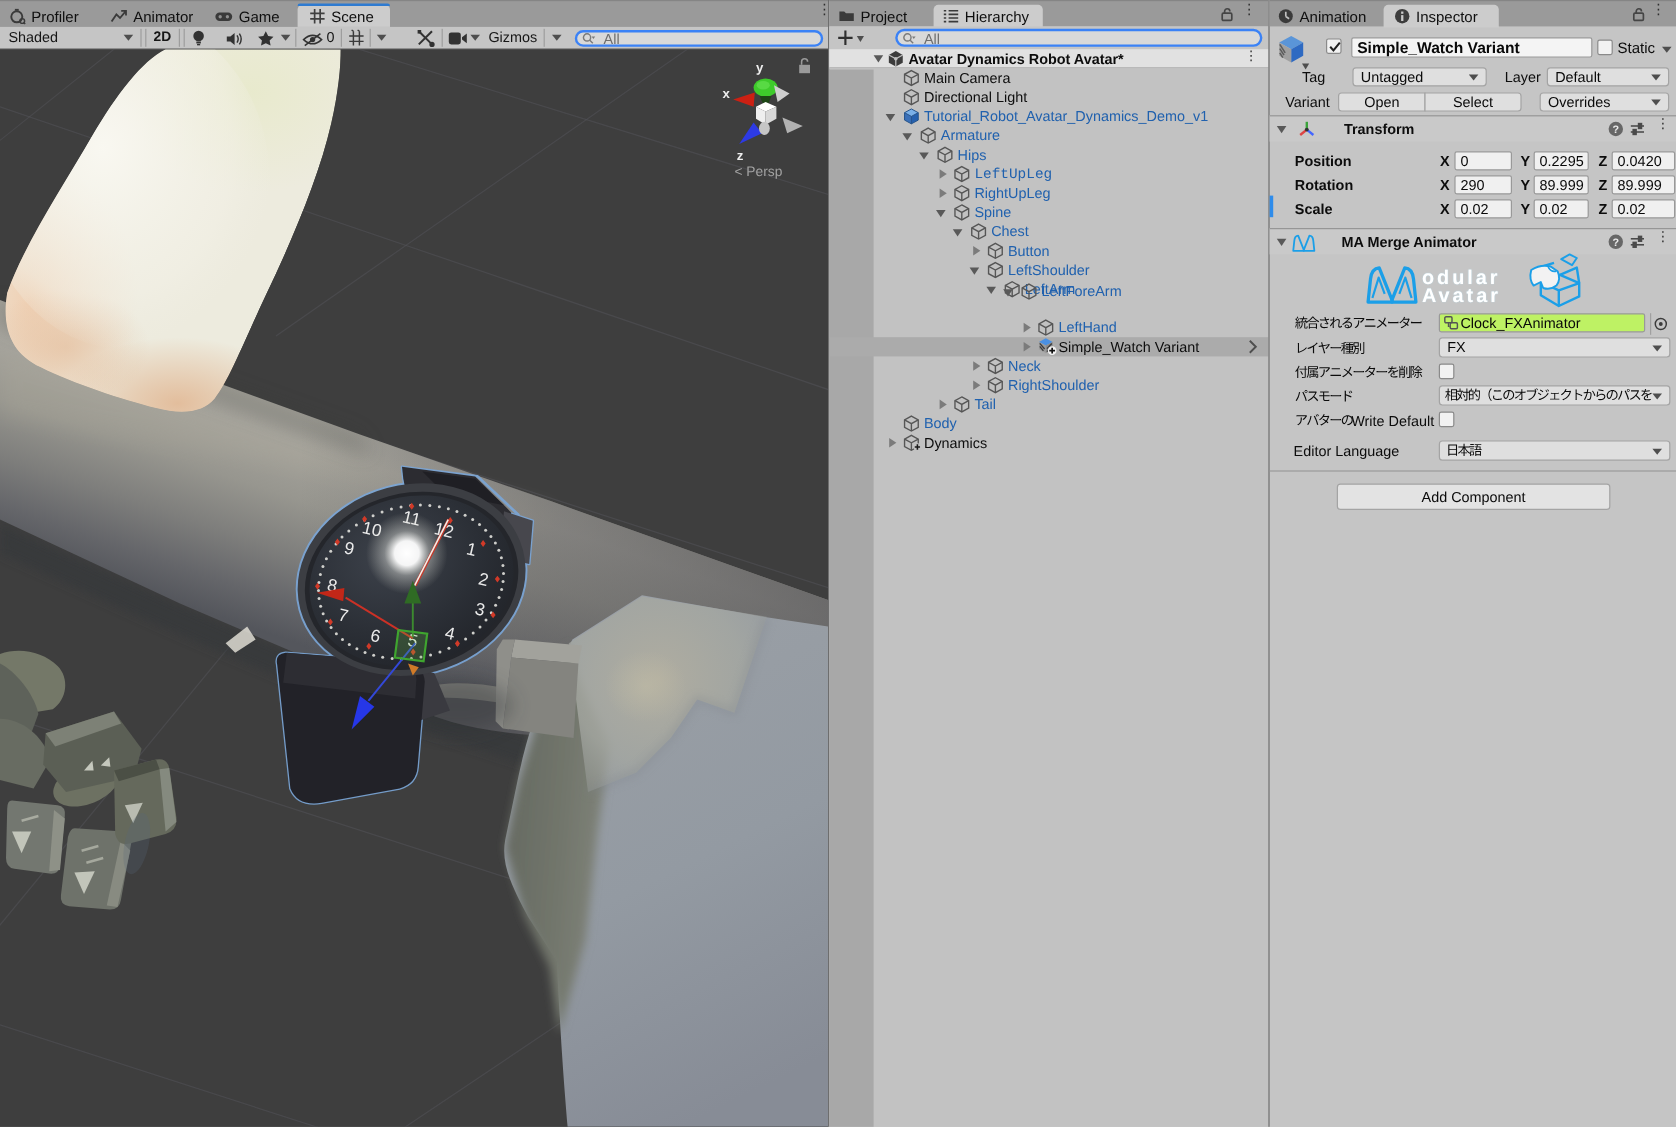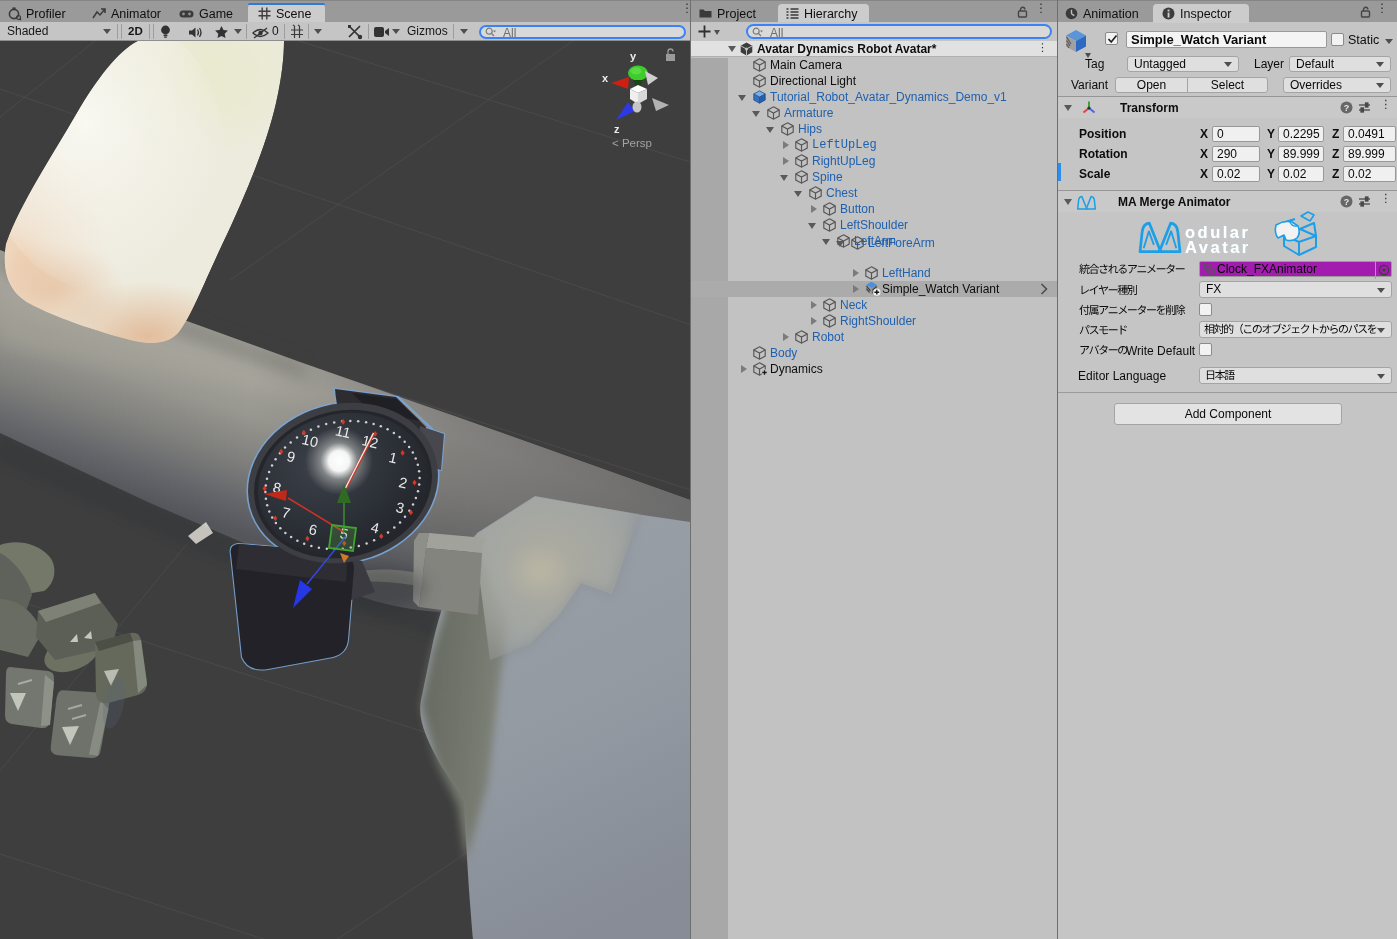--- a/index.html
+++ b/index.html
@@ -548,21 +548,21 @@
         <path d="M0.8,3.9 L6.5,7 L12.2,3.9 M6.5,7 V13.2" fill="none" stroke="#565656" stroke-width="1.15"></path>
       </svg>
       <div class="rtx" style="left:149px;color:#2061ae">RightShoulder</div>
     </div>
     <div class="row" style="top:329px;">
       <div class="fold fclosed" style="left:92px"></div>
       <svg width="13" height="14" viewBox="0 0 13 14" style="left:104px;top:1px">
         <path d="M6.5,0.8 L12.2,3.9 V10.1 L6.5,13.2 L0.8,10.1 V3.9 Z" fill="none" stroke="#565656" stroke-width="1.15"></path>
         <path d="M0.8,3.9 L6.5,7 L12.2,3.9 M6.5,7 V13.2" fill="none" stroke="#565656" stroke-width="1.15"></path>
       </svg>
-      <div class="rtx" style="left:121px;color:#2061ae">Robot</div>
+      <div class="rtx" style="left:121px;color:#2061ae">Tail</div>
     </div>
     <div class="row" style="top:345px;">
       <svg width="13" height="14" viewBox="0 0 13 14" style="left:62px;top:1px">
         <path d="M6.5,0.8 L12.2,3.9 V10.1 L6.5,13.2 L0.8,10.1 V3.9 Z" fill="none" stroke="#565656" stroke-width="1.15"></path>
         <path d="M0.8,3.9 L6.5,7 L12.2,3.9 M6.5,7 V13.2" fill="none" stroke="#565656" stroke-width="1.15"></path>
       </svg>
       <div class="rtx" style="left:79px;color:#2061ae">Body</div>
     </div>
     <div class="row" style="top:361px;">
       <div class="fold fclosed" style="left:50px"></div>
@@ -640,21 +640,21 @@
       </svg>
       <div style="position:absolute;left:322px;top:5px;color:#2e2e2e;font-size:11.5px;line-height:4.2px">⋮</div>
     </div>
     <div class="abs" style="left:0;top:163px;width:3px;height:18px;background:#2e8ceb"></div>
     <div class="ilbl b" style="left:21px;top:127px">Position</div>
     <div class="ilbl b" style="left:142px;top:127px">X</div>
     <div class="ifield" style="left:154px;top:126px;width:48px;height:16px">0</div>
     <div class="ilbl b" style="left:209px;top:127px">Y</div>
     <div class="ifield" style="left:220px;top:126px;width:46px;height:16px">0.2295</div>
     <div class="ilbl b" style="left:274px;top:127px">Z</div>
-    <div class="ifield" style="left:285px;top:126px;width:53px;height:16px">0.0491</div>
+    <div class="ifield" style="left:285px;top:126px;width:53px;height:16px">0.0420</div>
     <div class="ilbl b" style="left:21px;top:147px">Rotation</div>
     <div class="ilbl b" style="left:142px;top:147px">X</div>
     <div class="ifield" style="left:154px;top:146px;width:48px;height:16px">290</div>
     <div class="ilbl b" style="left:209px;top:147px">Y</div>
     <div class="ifield" style="left:220px;top:146px;width:46px;height:16px">89.999</div>
     <div class="ilbl b" style="left:274px;top:147px">Z</div>
     <div class="ifield" style="left:285px;top:146px;width:53px;height:16px">89.999</div>
     <div class="ilbl b" style="left:21px;top:167px">Scale</div>
     <div class="ilbl b" style="left:142px;top:167px">X</div>
     <div class="ifield" style="left:154px;top:166px;width:48px;height:16px">0.02</div>
@@ -726,21 +726,21 @@
         <path d="M8.6 -7.7C8.6 -8.1 8.9 -8.4 9.3 -8.4C9.7 -8.4 10.1 -8.1 10.1 -7.7C10.1 -7.3 9.7 -6.9 9.3 -6.9C8.9 -6.9 8.6 -7.3 8.6 -7.7ZM8.1 -7.7C8.1 -7.0 8.7 -6.4 9.3 -6.4C10.0 -6.4 10.6 -7.0 10.6 -7.7C10.6 -8.3 10.0 -8.9 9.3 -8.9C8.7 -8.9 8.1 -8.3 8.1 -7.7ZM2.4 -3.3C2.0 -2.4 1.4 -1.2 0.7 -0.3L1.6 0.1C2.3 -0.8 2.8 -1.9 3.3 -2.9C3.7 -4.1 4.1 -5.7 4.3 -6.4C4.3 -6.6 4.4 -6.9 4.5 -7.2L3.5 -7.4C3.3 -6.1 2.9 -4.4 2.4 -3.3ZM7.8 -3.7C8.3 -2.6 8.8 -1.1 9.1 0.1L10.0 -0.3C9.7 -1.3 9.2 -2.9 8.7 -4.0C8.2 -5.2 7.5 -6.7 7.1 -7.5L6.2 -7.2C6.7 -6.4 7.4 -4.9 7.8 -3.7Z M18.4 -7.4 17.8 -7.8C17.6 -7.7 17.3 -7.7 17.0 -7.7C16.6 -7.7 13.2 -7.7 12.7 -7.7C12.4 -7.7 11.8 -7.7 11.6 -7.8V-6.8C11.7 -6.8 12.4 -6.8 12.7 -6.8C13.1 -6.8 16.6 -6.8 17.0 -6.8C16.8 -5.9 15.9 -4.6 15.2 -3.8C14.1 -2.5 12.4 -1.2 10.7 -0.5L11.4 0.2C13.0 -0.5 14.5 -1.7 15.7 -3.0C16.8 -2.0 18.0 -0.7 18.7 0.3L19.5 -0.4C18.7 -1.2 17.4 -2.7 16.2 -3.7C17.0 -4.6 17.7 -5.9 18.1 -6.9C18.2 -7.0 18.3 -7.3 18.4 -7.4Z M20.4 -4.7V-3.8C20.7 -3.8 21.2 -3.8 21.4 -3.8H23.6V-1.3C23.6 -0.4 24.1 0.2 25.8 0.2C26.8 0.2 27.9 0.1 28.7 0.1L28.8 -0.9C27.8 -0.8 26.9 -0.7 25.9 -0.7C24.9 -0.7 24.5 -1.0 24.5 -1.6V-3.8H28.2C28.5 -3.8 28.9 -3.8 29.1 -3.8V-4.7C28.9 -4.7 28.4 -4.6 28.2 -4.6H24.5V-7.0H27.4C27.7 -7.0 28.0 -6.9 28.3 -6.9V-7.8C28.0 -7.8 27.7 -7.8 27.4 -7.8C26.5 -7.8 22.9 -7.8 22.1 -7.8C21.7 -7.8 21.4 -7.8 21.1 -7.8V-6.9C21.4 -7.0 21.7 -7.0 22.1 -7.0H23.6V-4.6H21.4C21.2 -4.6 20.7 -4.7 20.4 -4.7Z M29.8 -4.8V-3.7C30.2 -3.7 30.8 -3.7 31.4 -3.7C32.2 -3.7 36.6 -3.7 37.4 -3.7C37.9 -3.7 38.4 -3.7 38.6 -3.7V-4.8C38.3 -4.7 37.9 -4.7 37.4 -4.7C36.6 -4.7 32.2 -4.7 31.4 -4.7C30.7 -4.7 30.2 -4.7 29.8 -4.8Z M45.5 -7.9 44.9 -7.6C45.3 -7.1 45.6 -6.5 45.9 -6.0L46.5 -6.3C46.2 -6.8 45.8 -7.5 45.5 -7.9ZM46.8 -8.5 46.2 -8.2C46.6 -7.7 46.9 -7.1 47.2 -6.5L47.9 -6.8C47.6 -7.3 47.1 -8.1 46.8 -8.5ZM41.6 -0.8C41.6 -0.4 41.6 0.1 41.6 0.5H42.6C42.6 0.1 42.6 -0.5 42.6 -0.8V-4.4C43.8 -4.1 45.7 -3.3 46.9 -2.7L47.3 -3.6C46.1 -4.2 44.0 -5.0 42.6 -5.4V-7.2C42.6 -7.6 42.6 -8.0 42.6 -8.4H41.5C41.6 -8.0 41.6 -7.5 41.6 -7.2C41.6 -6.3 41.6 -1.4 41.6 -0.8Z" fill="#0c0c0c"></path>
       </g>
     </svg>
     <svg width="50" height="16" viewBox="0 0 50 16" style="left:20px;top:341px">
       <g transform="translate(1,13)">
         <path d="M10.2 -7.4 9.7 -8.0C9.5 -7.9 9.1 -7.9 8.9 -7.9C8.3 -7.9 3.1 -7.9 2.6 -7.9C2.2 -7.9 1.7 -7.9 1.4 -8.0V-7.0C1.8 -7.0 2.2 -7.1 2.6 -7.1C3.1 -7.1 8.1 -7.1 8.9 -7.1C8.5 -6.4 7.5 -5.2 6.5 -4.6L7.2 -4.0C8.5 -4.9 9.5 -6.3 9.9 -7.0C10.0 -7.2 10.2 -7.3 10.2 -7.4ZM5.9 -6.0H4.9C4.9 -5.7 4.9 -5.5 4.9 -5.2C4.9 -3.4 4.7 -1.8 3.0 -0.7C2.7 -0.5 2.3 -0.4 2.0 -0.3L2.8 0.4C5.6 -1.0 5.9 -3.0 5.9 -6.0Z M18.0 -8.6 17.4 -8.3C17.7 -7.9 18.1 -7.2 18.3 -6.8L18.9 -7.1C18.7 -7.5 18.3 -8.2 18.0 -8.6ZM19.2 -9.0 18.6 -8.8C18.9 -8.3 19.3 -7.7 19.5 -7.2L20.1 -7.5C19.9 -7.9 19.5 -8.6 19.2 -9.0ZM12.0 -3.3C11.6 -2.4 11.0 -1.2 10.3 -0.3L11.2 0.1C11.8 -0.8 12.4 -1.9 12.8 -2.9C13.3 -4.1 13.7 -5.7 13.8 -6.4C13.9 -6.6 14.0 -6.9 14.0 -7.2L13.0 -7.4C12.9 -6.1 12.4 -4.4 12.0 -3.3ZM17.4 -3.7C17.8 -2.6 18.3 -1.1 18.6 0.1L19.6 -0.3C19.3 -1.3 18.7 -2.9 18.3 -4.0C17.8 -5.2 17.1 -6.7 16.7 -7.5L15.8 -7.2C16.3 -6.4 16.9 -4.9 17.4 -3.7Z M25.0 -8.6 24.0 -9.0C24.0 -8.7 23.8 -8.3 23.7 -8.1C23.2 -7.1 22.0 -5.4 20.2 -4.3L20.9 -3.7C22.1 -4.5 23.1 -5.6 23.8 -6.6H27.5C27.3 -5.7 26.7 -4.5 26.0 -3.6C25.3 -4.1 24.4 -4.6 23.7 -5.0L23.1 -4.4C23.8 -4.0 24.7 -3.4 25.4 -2.8C24.5 -1.8 23.0 -0.8 21.2 -0.2L22.0 0.5C23.8 -0.2 25.2 -1.2 26.2 -2.3C26.6 -1.9 27.0 -1.6 27.4 -1.3L28.0 -2.1C27.7 -2.4 27.2 -2.7 26.8 -3.0C27.6 -4.2 28.2 -5.4 28.5 -6.5C28.5 -6.6 28.6 -6.9 28.7 -7.1L28.0 -7.5C27.8 -7.4 27.6 -7.4 27.3 -7.4H24.3L24.5 -7.8C24.7 -8.0 24.8 -8.3 25.0 -8.6Z M29.8 -4.8V-3.7C30.2 -3.7 30.8 -3.7 31.4 -3.7C32.2 -3.7 36.6 -3.7 37.4 -3.7C37.9 -3.7 38.4 -3.7 38.6 -3.7V-4.8C38.3 -4.7 37.9 -4.7 37.4 -4.7C36.6 -4.7 32.2 -4.7 31.4 -4.7C30.7 -4.7 30.2 -4.7 29.8 -4.8Z M43.5 -7.1C43.4 -6.0 43.2 -5.0 42.9 -4.1C42.3 -2.2 41.8 -1.5 41.2 -1.5C40.7 -1.5 40.1 -2.1 40.1 -3.5C40.1 -5.0 41.4 -6.8 43.5 -7.1ZM44.4 -7.1C46.3 -6.9 47.4 -5.5 47.4 -3.9C47.4 -2.0 46.0 -0.9 44.6 -0.6C44.3 -0.6 44.0 -0.5 43.6 -0.5L44.1 0.3C46.8 0.0 48.3 -1.5 48.3 -3.8C48.3 -6.1 46.6 -7.9 44.1 -7.9C41.4 -7.9 39.2 -5.8 39.2 -3.4C39.2 -1.6 40.2 -0.5 41.2 -0.5C42.2 -0.5 43.1 -1.6 43.8 -3.9C44.1 -4.9 44.3 -6.0 44.4 -7.1Z" fill="#0c0c0c"></path>
       </g>
     </svg>
     <div class="ilbl" style="left:68px;top:344px">Write Default</div>
     <div class="ilbl" style="left:20px;top:369px">Editor Language</div>
-    <div class="ifield" style="left:141px;top:261px;width:193px;height:16px;background:#a21caf;padding-left:17px">Clock_FXAnimator</div>
+    <div class="ifield" style="left:141px;top:261px;width:172px;height:16px;background:#bef264;padding-left:17px">Clock_FXAnimator</div>
 <svg width="12" height="12" viewBox="0 0 12 12" style="left:145px;top:263px">
       <rect x="1" y="1" width="6" height="5" rx="1" fill="none" stroke="#555" stroke-width="1.2"></rect>
       <rect x="5.5" y="6" width="6" height="5" rx="1" fill="none" stroke="#555" stroke-width="1.2"></rect>
       <path d="M4,6 L4,9 L5,9" stroke="#555" fill="none"></path>
     </svg>
 <div class="abs" style="left:317px;top:261px;width:18px;height:18px;border-left:1px solid #a0a0a0"></div>
 <svg width="12" height="12" viewBox="0 0 12 12" style="left:320px;top:264px">
       <circle cx="6" cy="6" r="4.6" fill="none" stroke="#3c3c3c" stroke-width="1.2"></circle>
       <circle cx="6" cy="6" r="1.6" fill="#3c3c3c"></circle>
     </svg>

